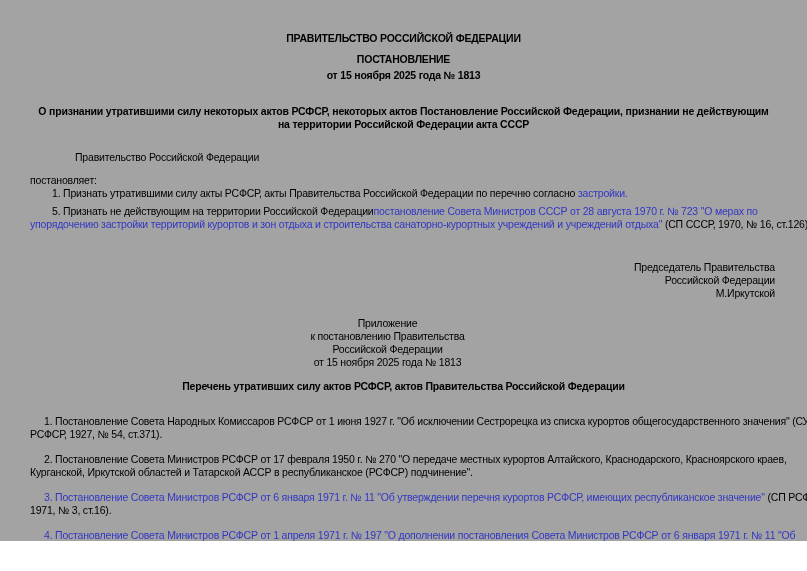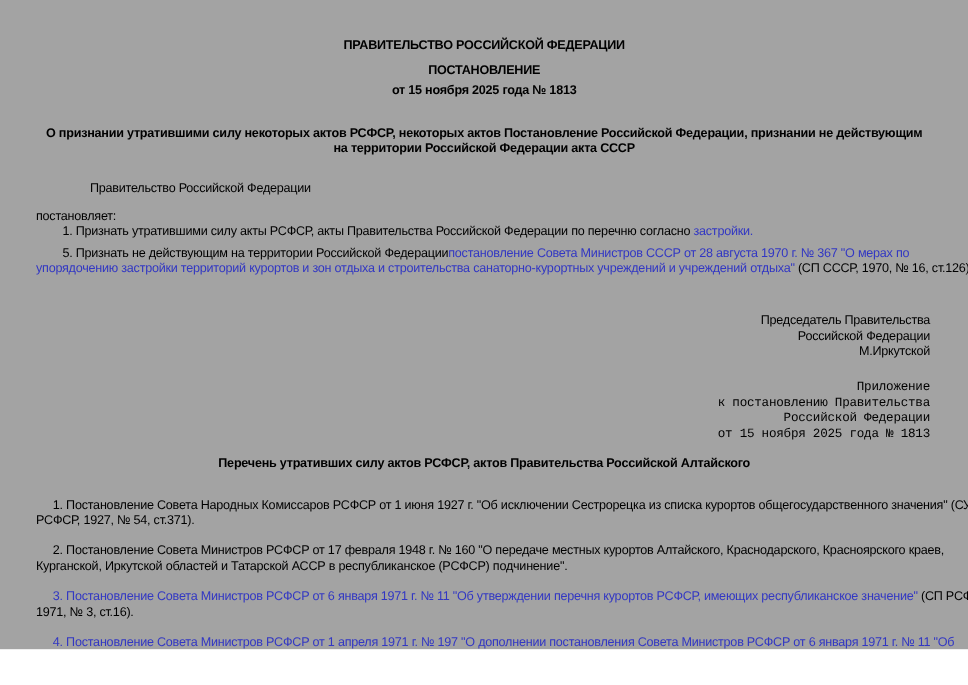--- a/index.html
+++ b/index.html
@@ -15,21 +15,21 @@
   .b { font-weight: bold; }
   .hdr { padding-top: 32px; }
   .hdr-org  { margin-bottom: 8px; }
   .hdr-type { margin-bottom: 3px; }
   .doc-title { margin-top: 23px; padding: 0 34px; }
   .bodytext { margin-left: 30px; width: 795px; }
   .preamble { margin-top: 20px; margin-bottom: 10px; text-indent: 45px; }
   .para { text-indent: 22px; }
   .para + .para { margin-top: 5px; }
   .sig { margin-top: 30px; margin-right: 32px; text-align: right; }
-  .annex-ref { margin-top: 17px; margin-right: 32px; text-align: right; font-family: Liberation Mono, monospace; }
+  .annex-ref { margin-top: 17px; margin-right: 32px; text-align: center; }
   .annex-title { margin-top: 11px; padding: 0 60px; }
   .list { margin-top: 22px; margin-left: 30px; width: 795px; }
   .list p { text-indent: 14px; }
   .list p + p { margin-top: 12px; }
   .lnk { color: var(--link, #3237c3); cursor: pointer; }
 </style>
 </head>
 <body>
 
 <div class="page">
@@ -39,39 +39,39 @@
     <p class="c b hdr-type">ПОСТАНОВЛЕНИЕ</p>
     <p class="c b">от 15 ноября 2025 года № 1813</p>
   </div>
 
   <p class="c b doc-title">О признании утратившими силу некоторых актов РСФСР, некоторых актов Постановление Российской Федерации, признании не действующим на территории Российской Федерации акта СССР</p>
 
   <div class="bodytext">
     <p class="preamble">Правительство Российской Федерации</p>
     <p>постановляет:</p>
     <p class="para"><span>1. Признать утратившими силу акты РСФСР, акты Правительства Российской Федерации по перечню согласно </span><span class="lnk">застройки.</span></p>
-    <p class="para"><span>5. Признать не действующим на территории Российской Федерации</span><span class="lnk">постановление Совета Министров СССР от 28 августа 1970 г. № 367 "О мерах по упорядочению застройки территорий курортов и зон отдыха и строительства санаторно-курортных учреждений и учреждений отдыха"</span><span> (СП СССР, 1970, № 16, ст.126).</span></p>
+    <p class="para"><span>5. Признать не действующим на территории Российской Федерации</span><span class="lnk">постановление Совета Министров СССР от 28 августа 1970 г. № 723 "О мерах по упорядочению застройки территорий курортов и зон отдыха и строительства санаторно-курортных учреждений и учреждений отдыха"</span><span> (СП СССР, 1970, № 16, ст.126).</span></p>
   </div>
 
   <div class="sig">
     <p>Председатель Правительства</p>
     <p>Российской Федерации</p>
     <p>М.Иркутской</p>
   </div>
 
   <div class="annex-ref">
     <p>Приложение</p>
     <p>к постановлению Правительства</p>
     <p>Российской Федерации</p>
     <p>от 15 ноября 2025 года № 1813</p>
   </div>
 
-  <p class="c b annex-title">Перечень утративших силу актов РСФСР, актов Правительства Российской Алтайского</p>
+  <p class="c b annex-title">Перечень утративших силу актов РСФСР, актов Правительства Российской Федерации</p>
 
   <div class="list">
     <p><span>1. Постановление Совета Народных Комиссаров РСФСР от 1 июня 1927 г. "Об исключении Сестрорецка из списка курортов общегосударственного значения" (СУ РСФСР, 1927, № 54, ст.371).</span></p>
-    <p><span>2. Постановление Совета Министров РСФСР от 17 февраля 1948 г. № 160 "О передаче местных курортов Алтайского, Краснодарского, Красноярского краев, Курганской, Иркутской областей и Татарской АССР в республиканское (РСФСР) подчинение".</span></p>
+    <p><span>2. Постановление Совета Министров РСФСР от 17 февраля 1950 г. № 270 "О передаче местных курортов Алтайского, Краснодарского, Красноярского краев, Курганской, Иркутской областей и Татарской АССР в республиканское (РСФСР) подчинение".</span></p>
     <p><span class="lnk">3. Постановление Совета Министров РСФСР от 6 января 1971 г. № 11 "Об утверждении перечня курортов РСФСР, имеющих республиканское значение"</span><span> (СП РСФСР, 1971, № 3, ст.16).</span></p>
     <p><span class="lnk">4. Постановление Совета Министров РСФСР от 1 апреля 1971 г. № 197 "О дополнении постановления Совета Министров РСФСР от 6 января 1971 г. № 11 "Об утверждении перечня курортов РСФСР, имеющих республиканское значение"</span><span> (СП РСФСР, 1971, № 8, ст.63).</span></p>
     <p><span class="lnk">5. Постановление Совета Министров РСФСР от 25 октября 1971 г. № 578 "Об отнесении курорта Серноводск-Кавказский в Чечено-Ингушской АССР к курортам республиканского значения"</span></p>
   </div>
 
 </div>
 
 </body></html>

